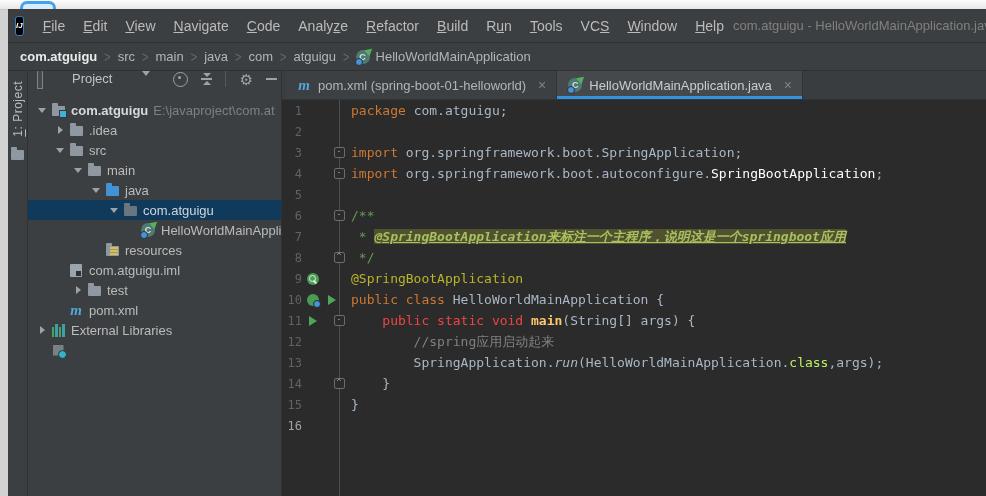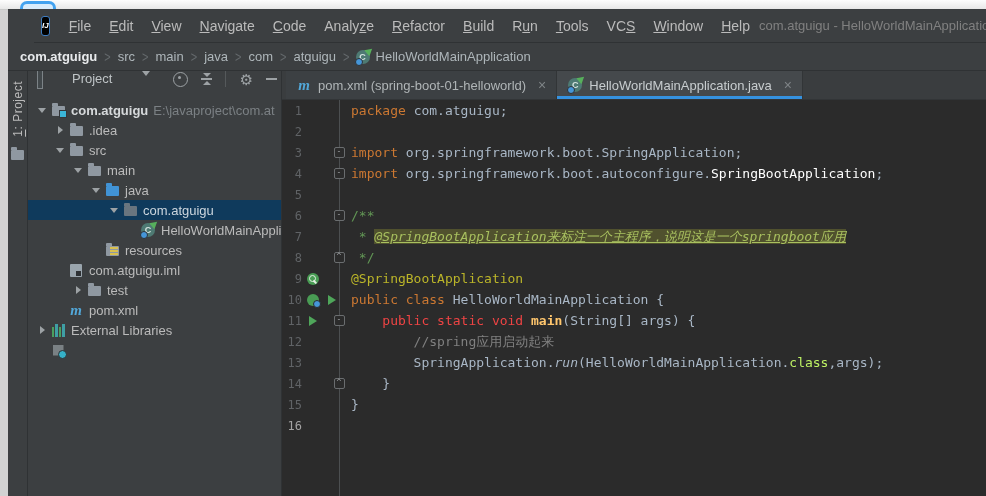--- a/index.html
+++ b/index.html
@@ -11,21 +11,21 @@
              background:linear-gradient(#fdfdfd,#e7e7e7);border-bottom:1px solid #c9c9c9;}
   .blue-tab{position:absolute;left:20px;top:1px;width:30px;height:10px;border:3px solid #43a2ef;
             border-bottom:none;border-radius:7px 7px 3px 3px;background:#d9ecfb;}
 
   
   .ide{position:absolute;left:8px;top:9px;right:0;bottom:0;background:#3c3f41;
        display:flex;flex-direction:column;color:#bbbbbb;}
 
   
   .menubar{height:33px;flex:0 0 33px;display:flex;align-items:center;border-bottom:1px solid #2f3234;
-           font-size:14px;color:#bbbbbb;margin-left:26px;}
+           font-size:14px;color:#bbbbbb;}
   .logo{width:18px;height:18px;margin:0 10px 0 7px;background:#000;border:1px solid #3f7cbf;
         border-radius:3px;color:#fff;font-size:8px;font-weight:bold;font-style:italic;
         display:flex;align-items:center;justify-content:center;}
   .menu-items{display:flex;align-items:center;}
   .menu-item{padding:4px 9px;cursor:default;}
   .menu-item u{text-decoration:underline;}
   .win-title{margin-left:auto;margin-right:72px;color:#808080;font-size:13px;white-space:nowrap;}
 
   
   .breadcrumbs{height:27px;flex:0 0 27px;display:flex;align-items:center;padding-left:10px;
@@ -136,21 +136,21 @@
   .mag-ring{position:absolute;left:2px;top:2px;width:5px;height:5px;border:1.4px solid #e4efe4;border-radius:50%;}
   .mag-handle{position:absolute;right:2px;bottom:2px;width:4px;height:1.6px;background:#e4efe4;transform:rotate(45deg);}
   .blue-dot{position:absolute;right:-2px;bottom:-2px;width:6px;height:6px;border-radius:50%;
             background:#4596d8;border:1px solid #2b2b2b;}
   .run-tri{width:0;height:0;border-left:8px solid #4fa65a;border-top:5px solid transparent;
            border-bottom:5px solid transparent;}
   .fold{width:14px;flex:0 0 14px;display:flex;justify-content:center;z-index:1;}
   .fold-mark{width:9px;height:9px;border:1px solid #6a6d6f;border-radius:2px;background:#2b2b2b;
              color:#9a9da0;font-size:8px;line-height:8px;text-align:center;font-family:"DejaVu Sans Mono",monospace;}
   .code-text{white-space:pre;padding-left:5px;}
-  .seg-highlight{text-decoration:underline;font-style:italic;}
+  .seg-highlight{text-decoration:underline;font-style:italic;font-weight:bold;}
   .seg-method{font-weight:bold;}
   .seg-static{font-style:italic;}
 </style>
 </head>
 <body>
 
 <div class="screen">
   <div class="top-strip">
     <div class="blue-tab"></div>
   </div>

